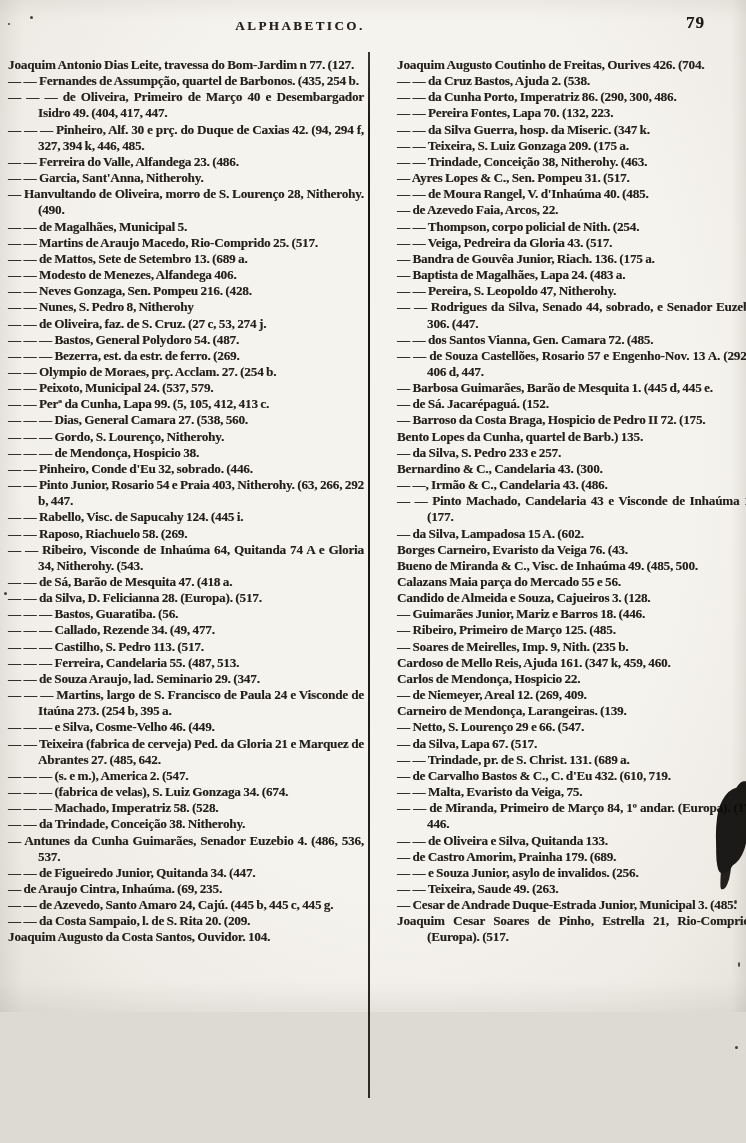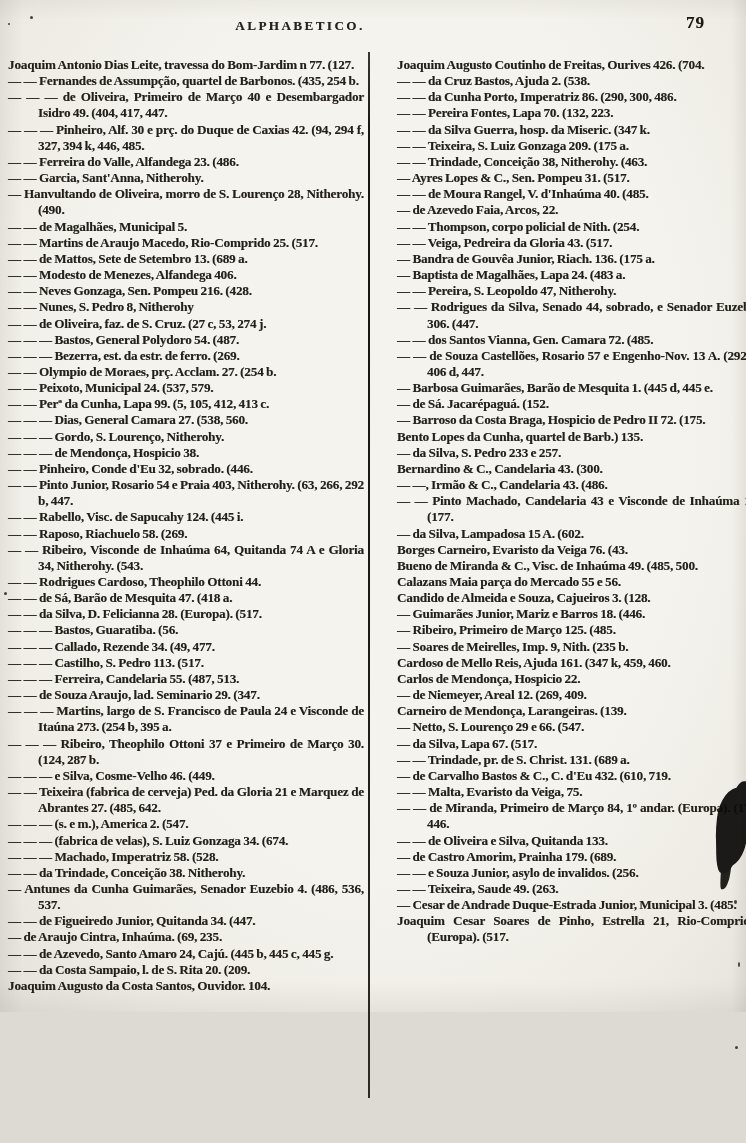--- a/index.html
+++ b/index.html
@@ -112,30 +112,28 @@
       <div class="entry">— — Peixoto, Municipal 24. (537, 579.</div>
       <div class="entry">— — Perª da Cunha, Lapa 99. (5, 105, 412, 413 c.</div>
       <div class="entry">— — — Dias, General Camara 27. (538, 560.</div>
       <div class="entry">— — — Gordo, S. Lourenço, Nitherohy.</div>
       <div class="entry">— — — de Mendonça, Hospicio 38.</div>
       <div class="entry">— — Pinheiro, Conde d'Eu 32, sobrado. (446.</div>
       <div class="entry">— — Pinto Junior, Rosario 54 e Praia 403, Nitherohy. (63, 266, 292 b, 447.</div>
       <div class="entry">— — Rabello, Visc. de Sapucahy 124. (445 i.</div>
       <div class="entry">— — Raposo, Riachuelo 58. (269.</div>
       <div class="entry">— — Ribeiro, Visconde de Inhaúma 64, Quitanda 74 A e Gloria 34, Nitherohy. (543.</div>
-      <div class="entry">— — Rodrigues Cardoso, Theophilo Ottoni 44.</div>
       <div class="entry">— — de Sá, Barão de Mesquita 47. (418 a.</div>
       <div class="entry">— — da Silva, D. Felicianna 28. (Europa). (517.</div>
       <div class="entry">— — — Bastos, Guaratiba. (56.</div>
       <div class="entry">— — — Callado, Rezende 34. (49, 477.</div>
       <div class="entry">— — — Castilho, S. Pedro 113. (517.</div>
       <div class="entry">— — — Ferreira, Candelaria 55. (487, 513.</div>
       <div class="entry">— — de Souza Araujo, lad. Seminario 29. (347.</div>
       <div class="entry">— — — Martins, largo de S. Francisco de Paula 24 e Visconde de Itaúna 273. (254 b, 395 a.</div>
-      <div class="entry">— — — Ribeiro, Theophilo Ottoni 37 e Primeiro de Março 30. (124, 287 b.</div>
       <div class="entry">— — — e Silva, Cosme-Velho 46. (449.</div>
       <div class="entry">— — Teixeira (fabrica de cerveja) Ped. da Gloria 21 e Marquez de Abrantes 27. (485, 642.</div>
       <div class="entry">— — — (s. e m.), America 2. (547.</div>
       <div class="entry">— — — (fabrica de velas), S. Luiz Gonzaga 34. (674.</div>
       <div class="entry">— — — Machado, Imperatriz 58. (528.</div>
       <div class="entry">— — da Trindade, Conceição 38. Nitherohy.</div>
       <div class="entry">— Antunes da Cunha Guimarães, Senador Euzebio 4. (486, 536, 537.</div>
       <div class="entry">— — de Figueiredo Junior, Quitanda 34. (447.</div>
       <div class="entry">— de Araujo Cintra, Inhaúma. (69, 235.</div>
       <div class="entry">— — de Azevedo, Santo Amaro 24, Cajú. (445 b, 445 c, 445 g.</div>

